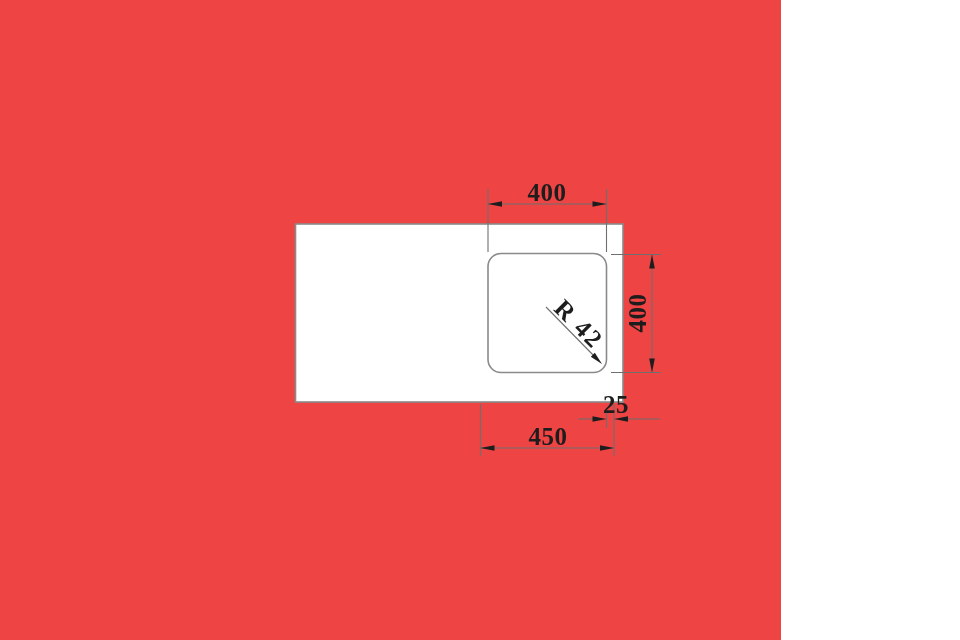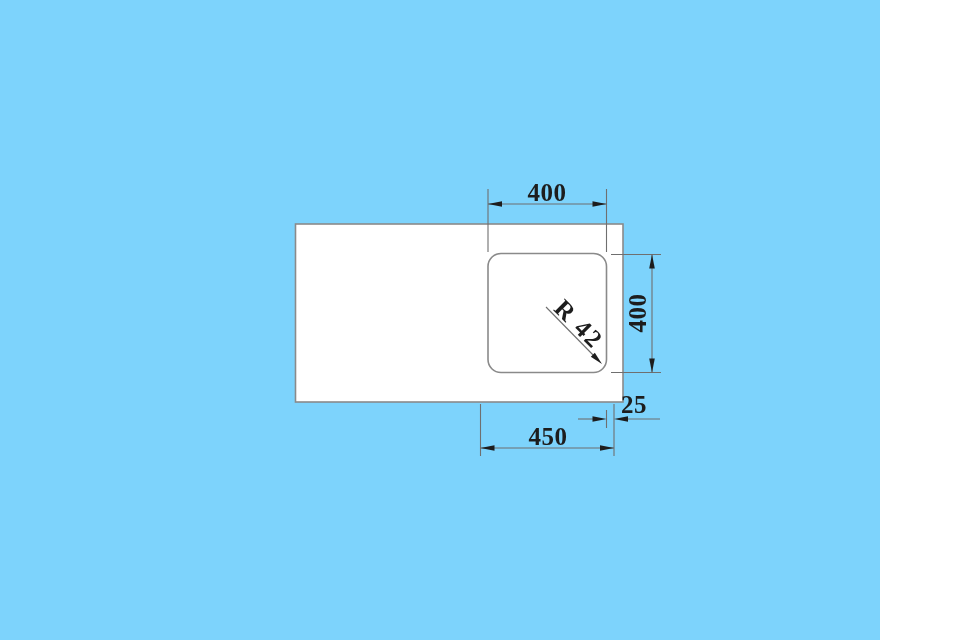--- a/index.html
+++ b/index.html
@@ -2,23 +2,23 @@
 <html><head>
 <meta charset="utf-8">
 <style>
   html, body {
     margin: 0;
     padding: 0;
     background: #ffffff;
   }
   .stage {
     position: relative;
-    width: 880px;
+    width: 781px;
     height: 640px;
-    background: #7dd3fc;
+    background: #ef4444;
     overflow: hidden;
     font-family: "Liberation Serif", "DejaVu Serif", serif;
   }
   .stage svg {
     position: absolute;
     left: 0;
     top: 0;
   }
   .dim-label {
     position: absolute;
@@ -92,15 +92,15 @@
   </svg>
 
   <div class="dim-label" style="left:547px; top:192px;">400</div>
 
   <div class="dim-label rot-ccw" style="left:637px; top:313px;">400</div>
 
   <div class="dim-label rot-45" style="left:579px; top:324px;">R 42</div>
 
   <div class="dim-label" style="left:548px; top:436px;text-align:center;">450</div>
 
-  <div class="dim-label" style="left:634px; top:404px;">25</div>
+  <div class="dim-label" style="left:616px; top:404px;">25</div>
 
 </div>
 
 </body></html>

